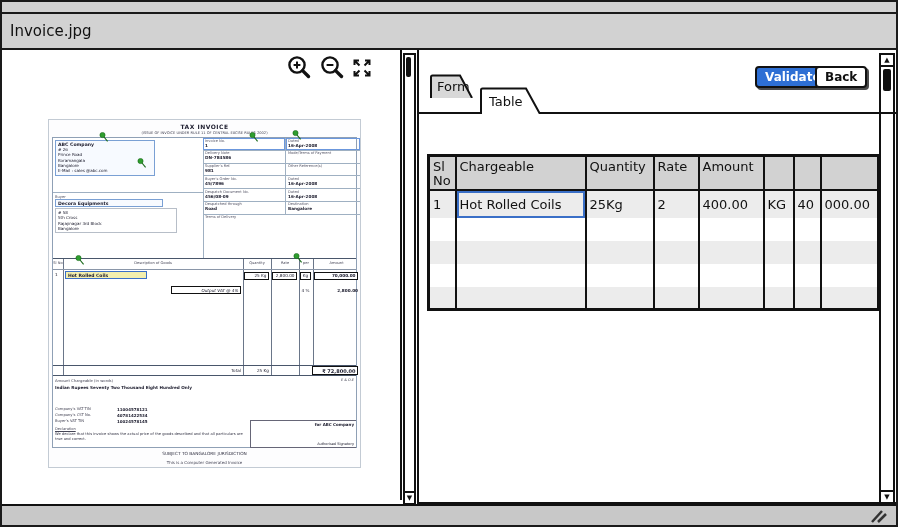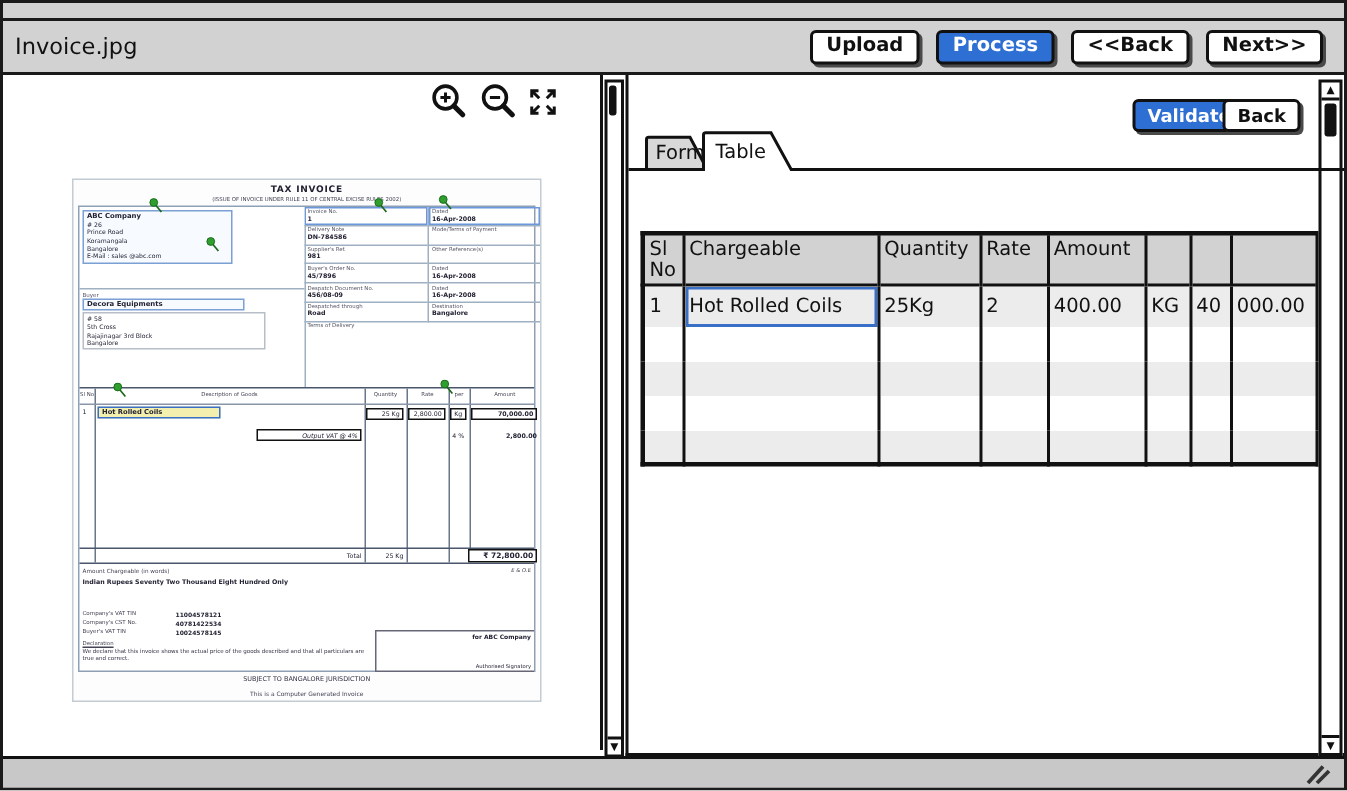--- a/index.html
+++ b/index.html
@@ -32,23 +32,23 @@
 
   
   .right-panel { position:absolute; left:415px; top:48px; width:479px; height:454px; background:#fff; border-left:2px solid #111; border-bottom:2px solid #111; }
   .rp-validate { position:absolute; left:336px; top:16px; }
   .rp-save { position:absolute; left:396px; top:16px; }
 
   .tab-baseline { position:absolute; left:0; top:62px; width:100%; height:0; border-top:2px solid #111; z-index:1; }
   .tab { position:absolute; z-index:0; cursor:pointer; }
   .tab svg { display:block; }
   .tab .lbl { position:absolute; font-size:13px; color:#111; }
-  .tab-form { left:11px; top:40px; }
+  .tab-form { left:11px; top:24px; }
   .tab-form .lbl { left:7px; top:5px; }
-  .tab-table { left:49px; top:37px; z-index:2; }
+  .tab-table { left:61px; top:37px; z-index:2; }
   .tab-table .lbl { left:9px; top:7px; }
 
   .grid { position:absolute; left:8px; top:104px; border-collapse:collapse; table-layout:fixed; background:#fff; border:3px solid #111; }
   .grid th { background:#d2d2d2; border-left:2px solid #111; font-size:13px; font-weight:normal; text-align:left; vertical-align:top; padding:3px 3px 0; height:30px; line-height:1.1; }
   .grid thead tr { border-bottom:2px solid #111; }
   .grid td { border-left:2px solid #111; font-size:13px; padding:1px 3px; height:23px; vertical-align:middle; overflow:hidden; white-space:nowrap; }
   .grid tr.r1 td { background:#ececec; height:28px; }
   .grid td.hl { background:#f3efae; box-shadow:inset 0 0 0 2px #3a6fc7; }
   .grid tbody tr:nth-child(odd):not(.r1) td { background:#ececec; }
 
@@ -115,26 +115,20 @@
 </style>
 </head>
 <body>
 
 <div class="window">
 
   <div class="top-strip"></div>
 
   <div class="title-bar">
     <span class="file-title">Invoice.jpg</span>
-    <div class="toolbar">
-      <button class="btn">Upload</button>
-      <button class="btn primary">Process</button>
-      <button class="btn">&lt;&lt;Back</button>
-      <button class="btn">Next&gt;&gt;</button>
-    </div>
   </div>
 
   <div class="left-panel">
 
     <div class="viewer-tools">
       <button class="tool">
         <svg width="28" height="28" viewBox="0 0 28 28">
           <circle cx="11" cy="11" r="7.6" fill="none" stroke="#111" stroke-width="2.4"></circle>
           <path d="M11 7.6 L11 14.4 M7.6 11 L14.4 11" stroke="#111" stroke-width="2"></path>
           <path d="M16.6 16.6 L22.5 22.5" stroke="#111" stroke-width="3.4" stroke-linecap="round"></path>

